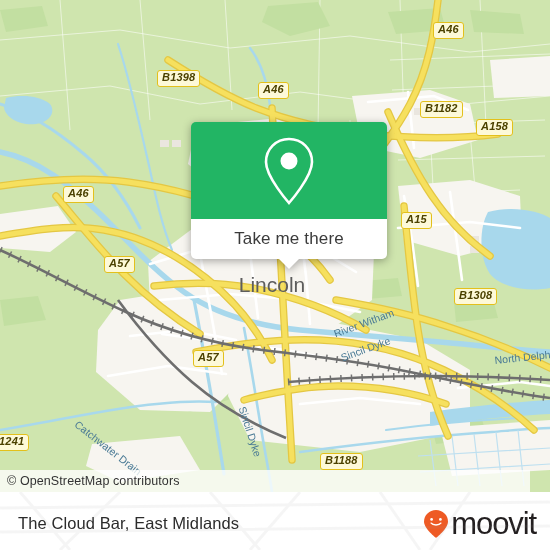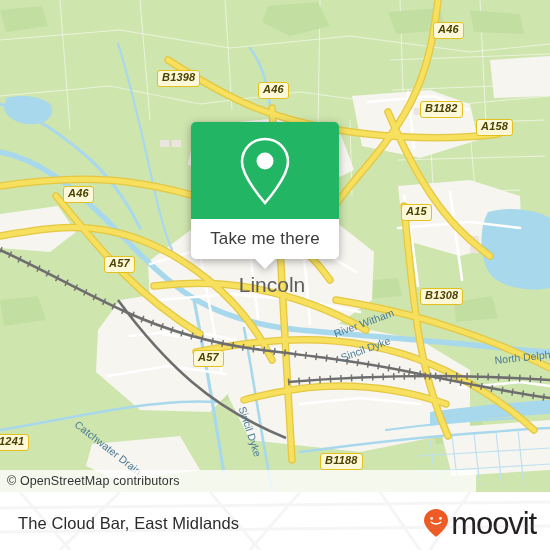--- a/index.html
+++ b/index.html
@@ -4,42 +4,42 @@
 <style>
   html,body{margin:0;padding:0;background:#fff;}
   body{width:550px;height:550px;font-family:"Liberation Sans",sans-serif;overflow:hidden;}
   .screen{position:relative;width:550px;height:550px;overflow:hidden;background:#fff;}
 
   
   .map{position:absolute;left:0;top:0;width:550px;height:492px;overflow:hidden;background:#cfe5ae;}
   .map svg{position:absolute;left:0;top:0;}
 
   
-  .attrib{position:absolute;left:0;bottom:0;width:476px;height:22px;
+  .attrib{position:absolute;left:0;bottom:0;width:530px;height:22px;
     background:rgba(255,255,255,0.78);display:flex;align-items:center;}
   .attrib span{font-size:12.5px;color:#333;padding-left:7px;letter-spacing:.1px;}
 
   
-  .card{position:absolute;left:191px;top:122px;width:148px;
+  .card{position:absolute;left:191px;top:122px;width:196px;
     border-radius:4px;filter:drop-shadow(0 2px 4px rgba(0,0,0,.33));}
   .card-top{height:97px;background:#22b564;border-radius:5px 5px 0 0;
     display:flex;align-items:center;justify-content:center;}
   .card-bottom{height:40px;background:#fff;border-radius:0 0 5px 5px;
     display:flex;align-items:center;justify-content:center;position:relative;}
   .card-bottom .lbl{font-size:17px;color:#3b3b3b;letter-spacing:.15px;}
   .tip{position:absolute;left:50%;bottom:-10px;transform:translateX(-50%);
     width:0;height:0;border-left:11px solid transparent;border-right:11px solid transparent;
     border-top:11px solid #fff;}
 
   
   .footer{position:absolute;left:0;top:492px;width:550px;height:58px;background:#fff;
      display:flex;align-items:center;justify-content:space-between;
      padding:4px 14px 0 18px;box-sizing:border-box;overflow:hidden;}
   .footer-title{font-size:16.5px;color:#2b2b2b;letter-spacing:.1px;white-space:nowrap;}
-  .brand{display:flex;align-items:flex-start;gap:2px;}
+  .brand{display:flex;align-items:flex-end;gap:2px;}
   .brand-word{font-size:31px;color:#231f20;letter-spacing:-1.1px;line-height:1;font-weight:400;}
   .footer-ghost{position:absolute;left:0;top:0;width:550px;height:58px;opacity:.09;pointer-events:none;}
 
   
   .shield{position:absolute;background:#fdf9d8;border:1.6px solid #e3c01b;border-radius:3px;
     color:#4b4100;font-size:11px;font-weight:bold;padding:1px 4px 2px 4px;line-height:1.05;
     letter-spacing:.2px;white-space:nowrap;font-style:italic;}
   .plabel{position:absolute;white-space:nowrap;pointer-events:none;}
 </style>
 </head>
@@ -206,23 +206,23 @@
                 font-size:10.5px;color:#4a7a95;">Sincil Dyke</div>
     <div class="plabel" style="left:80px;top:418px;transform:rotate(38deg);transform-origin:left top;
                 font-size:10.5px;color:#4a7a95;">Catchwater Drain</div>
 
     <div class="shield" style="left:433px;top:22px;">A46</div>
     <div class="shield" style="left:157px;top:70px;">B1398</div>
     <div class="shield" style="left:258px;top:82px;">A46</div>
     <div class="shield" style="left:388px;top:101px;margin-left:32px;">B1182</div>
     <div class="shield" style="left:476px;top:119px;">A158</div>
     <div class="shield" style="left:63px;top:186px;">A46</div>
-    <div class="shield" style="left:401px;top:204px;">A15</div>
+    <div class="shield" style="left:401px;top:212px;">A15</div>
     <div class="shield" style="left:104px;top:256px;">A57</div>
-    <div class="shield" style="left:420px;top:288px;">B1308</div>
+    <div class="shield" style="left:454px;top:288px;">B1308</div>
     <div class="shield" style="left:193px;top:350px;">A57</div>
     <div class="shield" style="left:-6px;top:434px;">1241</div>
     <div class="shield" style="left:320px;top:453px;">B1188</div>
 
     <div class="attrib">
       <span>© OpenStreetMap contributors</span>
     </div>
   </div>
 
   <div class="card">

